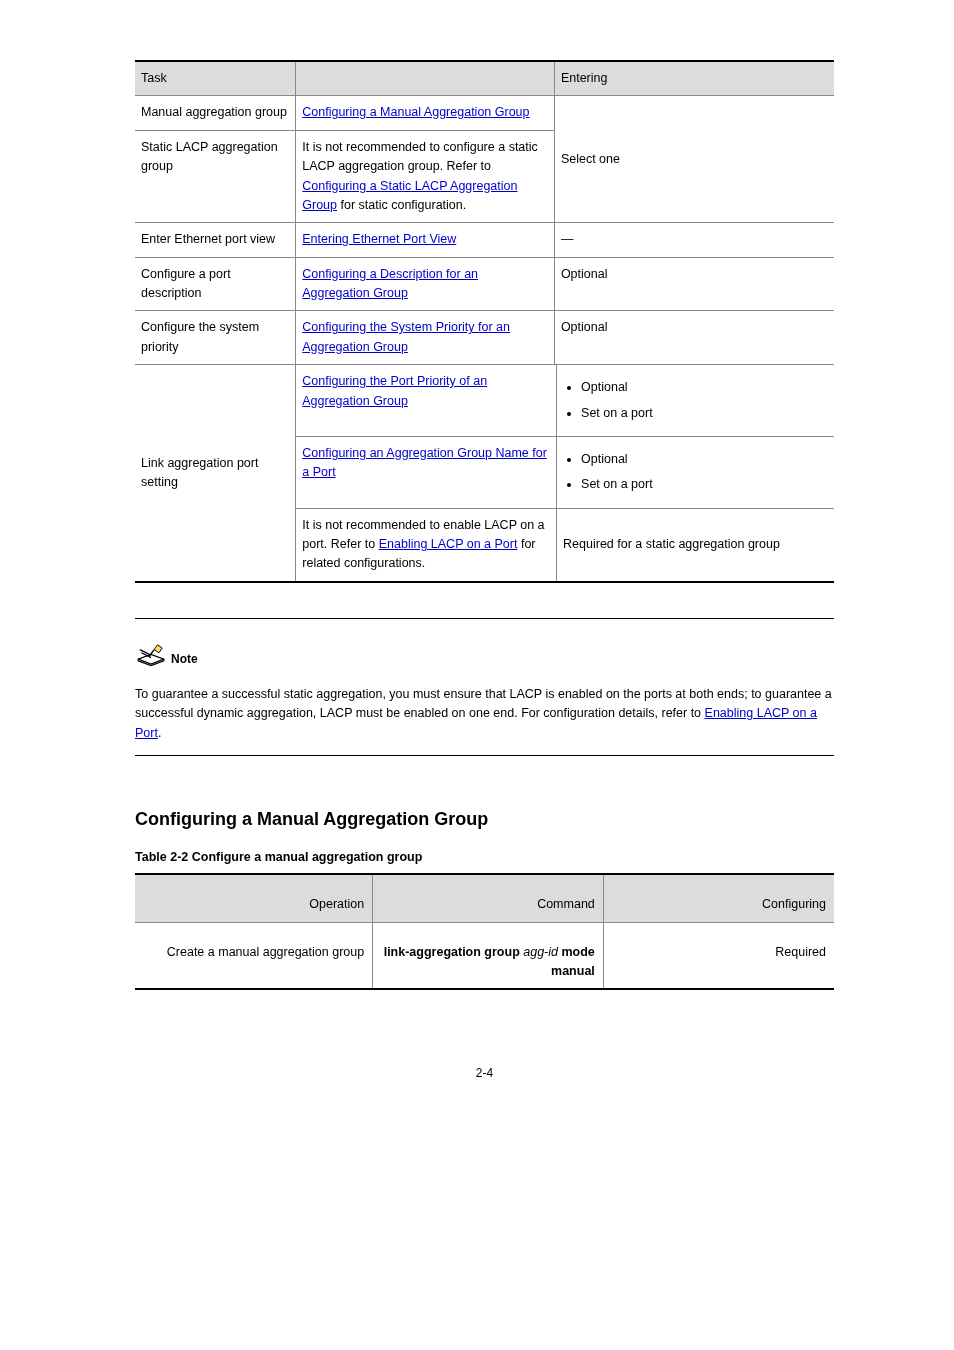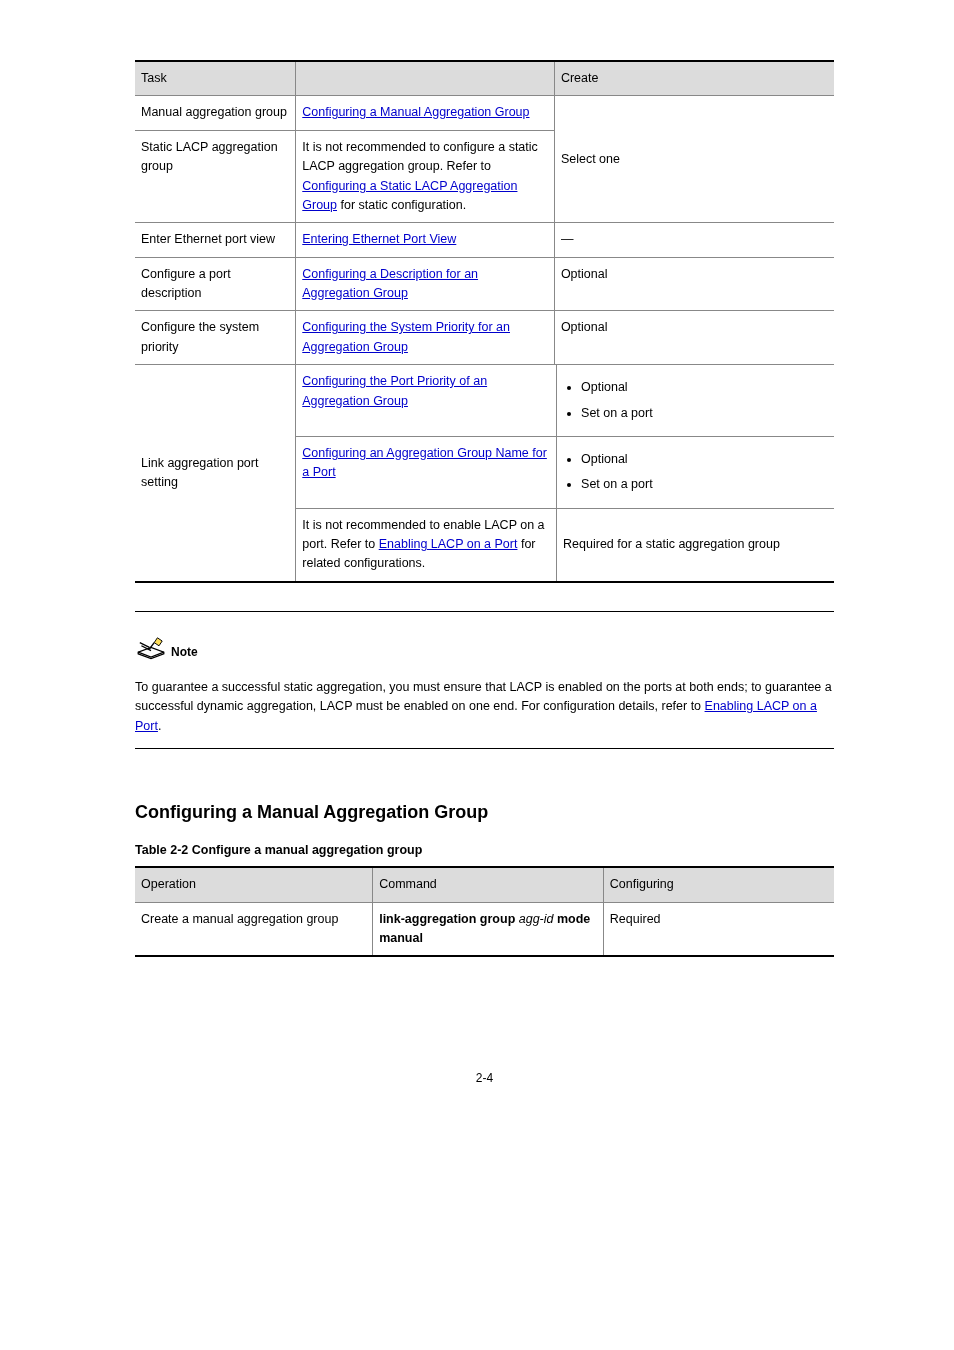--- a/index.html
+++ b/index.html
@@ -69,21 +69,21 @@
   }
   ul.bullets {
     margin: 0;
     padding-left: 18px;
   }
   ul.bullets li {
     margin: 6px 0;
   }
 
   .note-block {
-    margin-top: 28px;
+    margin-top: 35px;
   }
   .note-block .rule {
     border-top: 1px solid #000;
     height: 0;
   }
   .note-block .head {
     display: flex;
     align-items: flex-end;
     gap: 4px;
     margin-top: 24px;
@@ -110,23 +110,23 @@
   .tbl-title {
     font-weight: bold;
     margin: 10px 0 6px 0;
   }
 
   table.t2 {
     width: 100%;
     border-collapse: collapse;
   }
   table.t2 th, table.t2 td {
-    text-align: left;
+    text-align: right;
     vertical-align: top;
-    padding: 7px 8px 7px 6px;
+    padding: 20px 8px 7px 6px;
     font-weight: normal;
   }
   table.t2 thead th {
     background: #dcdcdc;
     border-top: 2px solid #000;
     border-bottom: 1px solid #888;
   }
   table.t2 thead th + th,
   table.t2 tbody td + td {
     border-left: 1px solid #888;
@@ -134,35 +134,35 @@
   table.t2 tbody tr {
     border-bottom: 1px solid #888;
   }
   table.t2 tbody tr:last-child td {
     border-bottom: 2px solid #000;
   }
   .bold { font-weight: bold; }
 
   .pageno {
     text-align: center;
-    margin-top: 112px;
+    margin-top: 74px;
     font-size: 12px;
   }
 </style>
 </head>
 <body>
 
 <div class="page">
 
   <table class="main">
     <thead>
       <tr>
         <th style="width:23%">Task</th>
         <th style="width:37%"></th>
-        <th>Create</th>
+        <th>Entering</th>
       </tr>
     </thead>
     <tbody>
       <tr>
         <td>Manual aggregation group</td>
         <td>
           <a class="link" href="#">Configuring a Manual Aggregation Group</a><span></span>
         </td>
         <td rowspan="2" style="vertical-align:middle">Select one</td>
       </tr>

